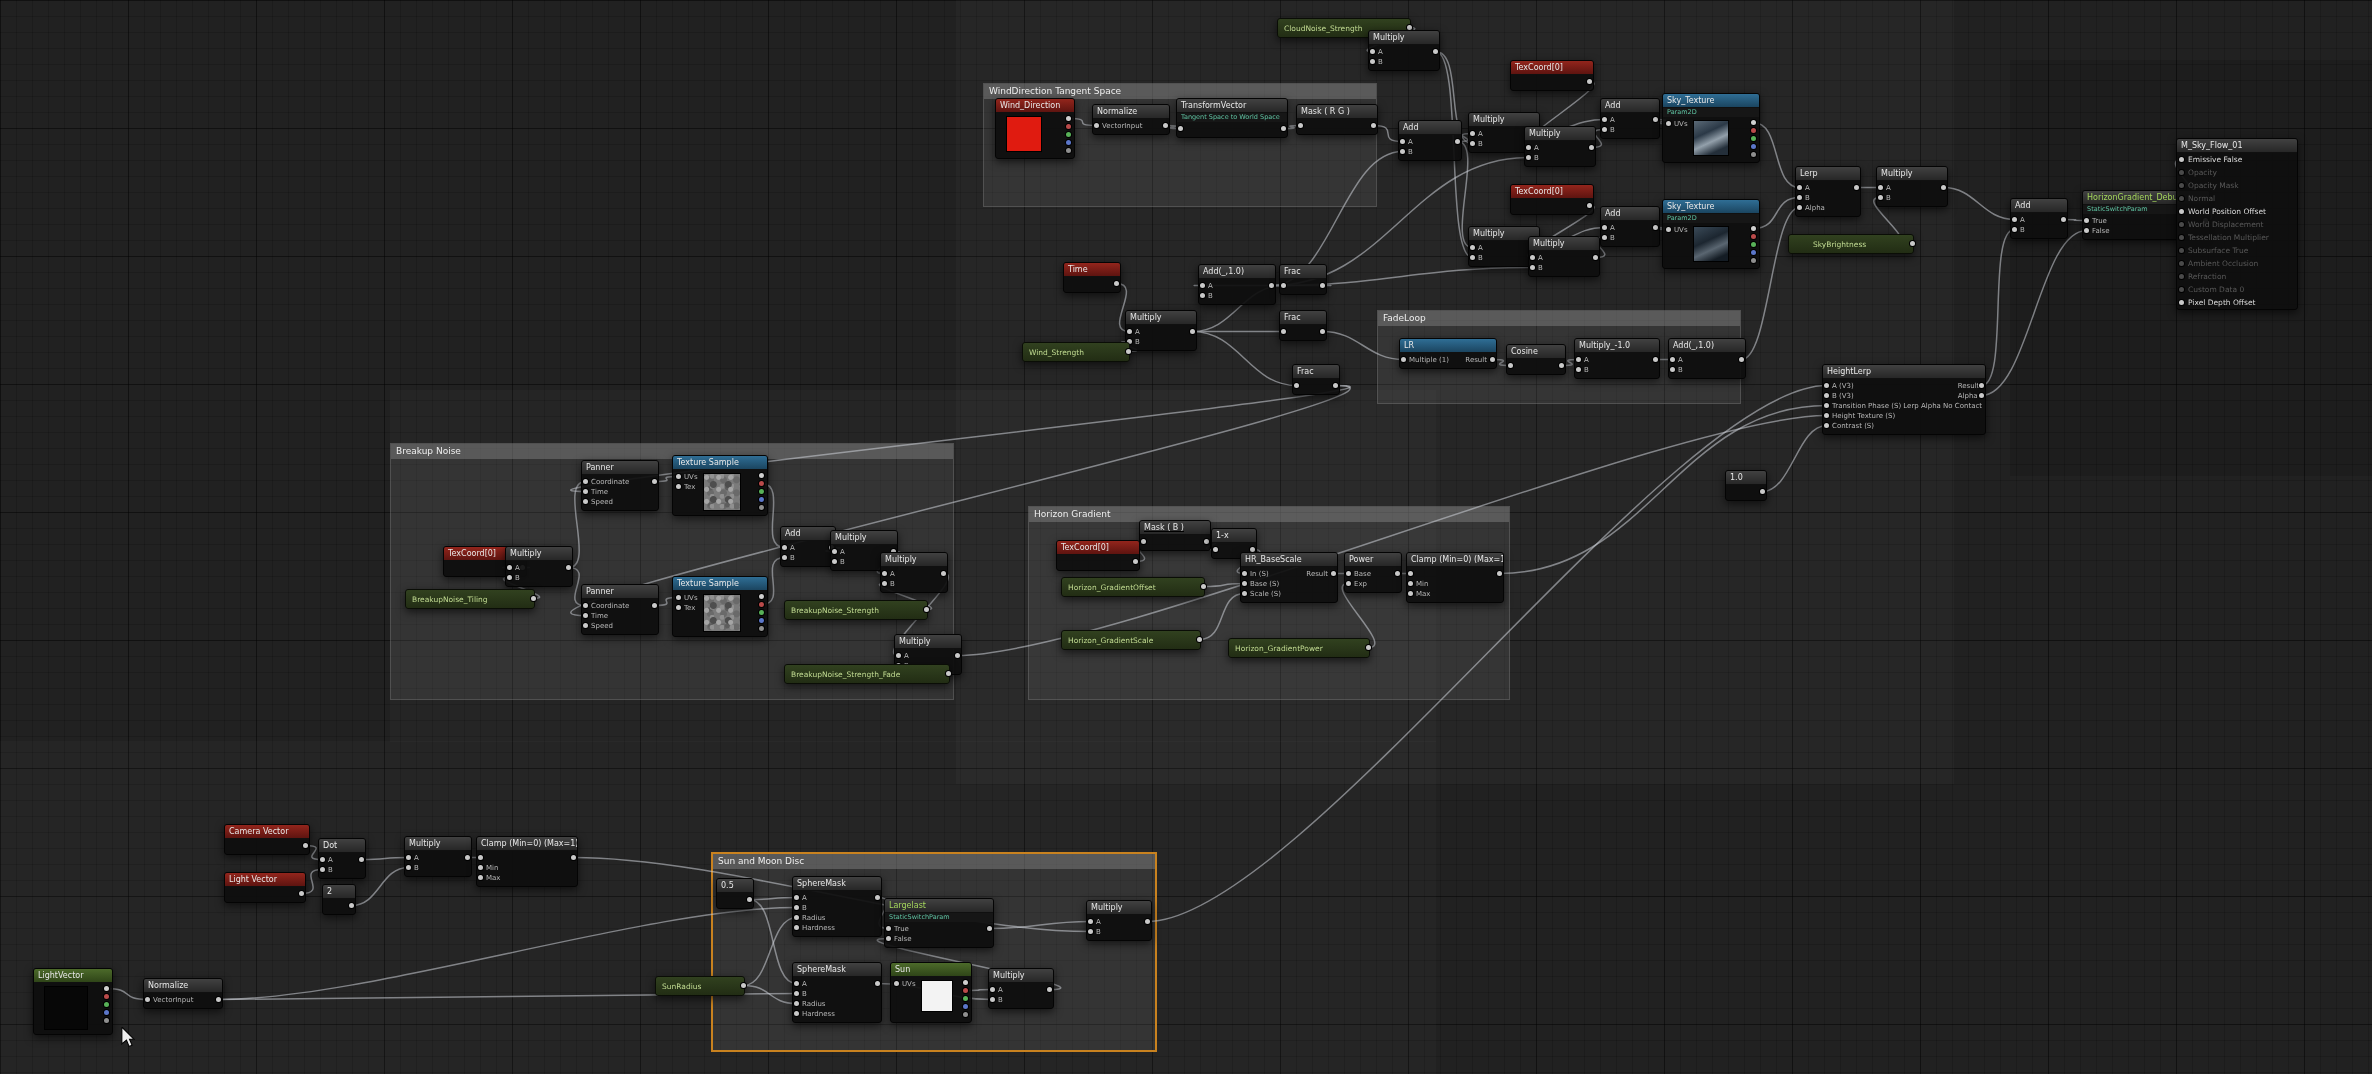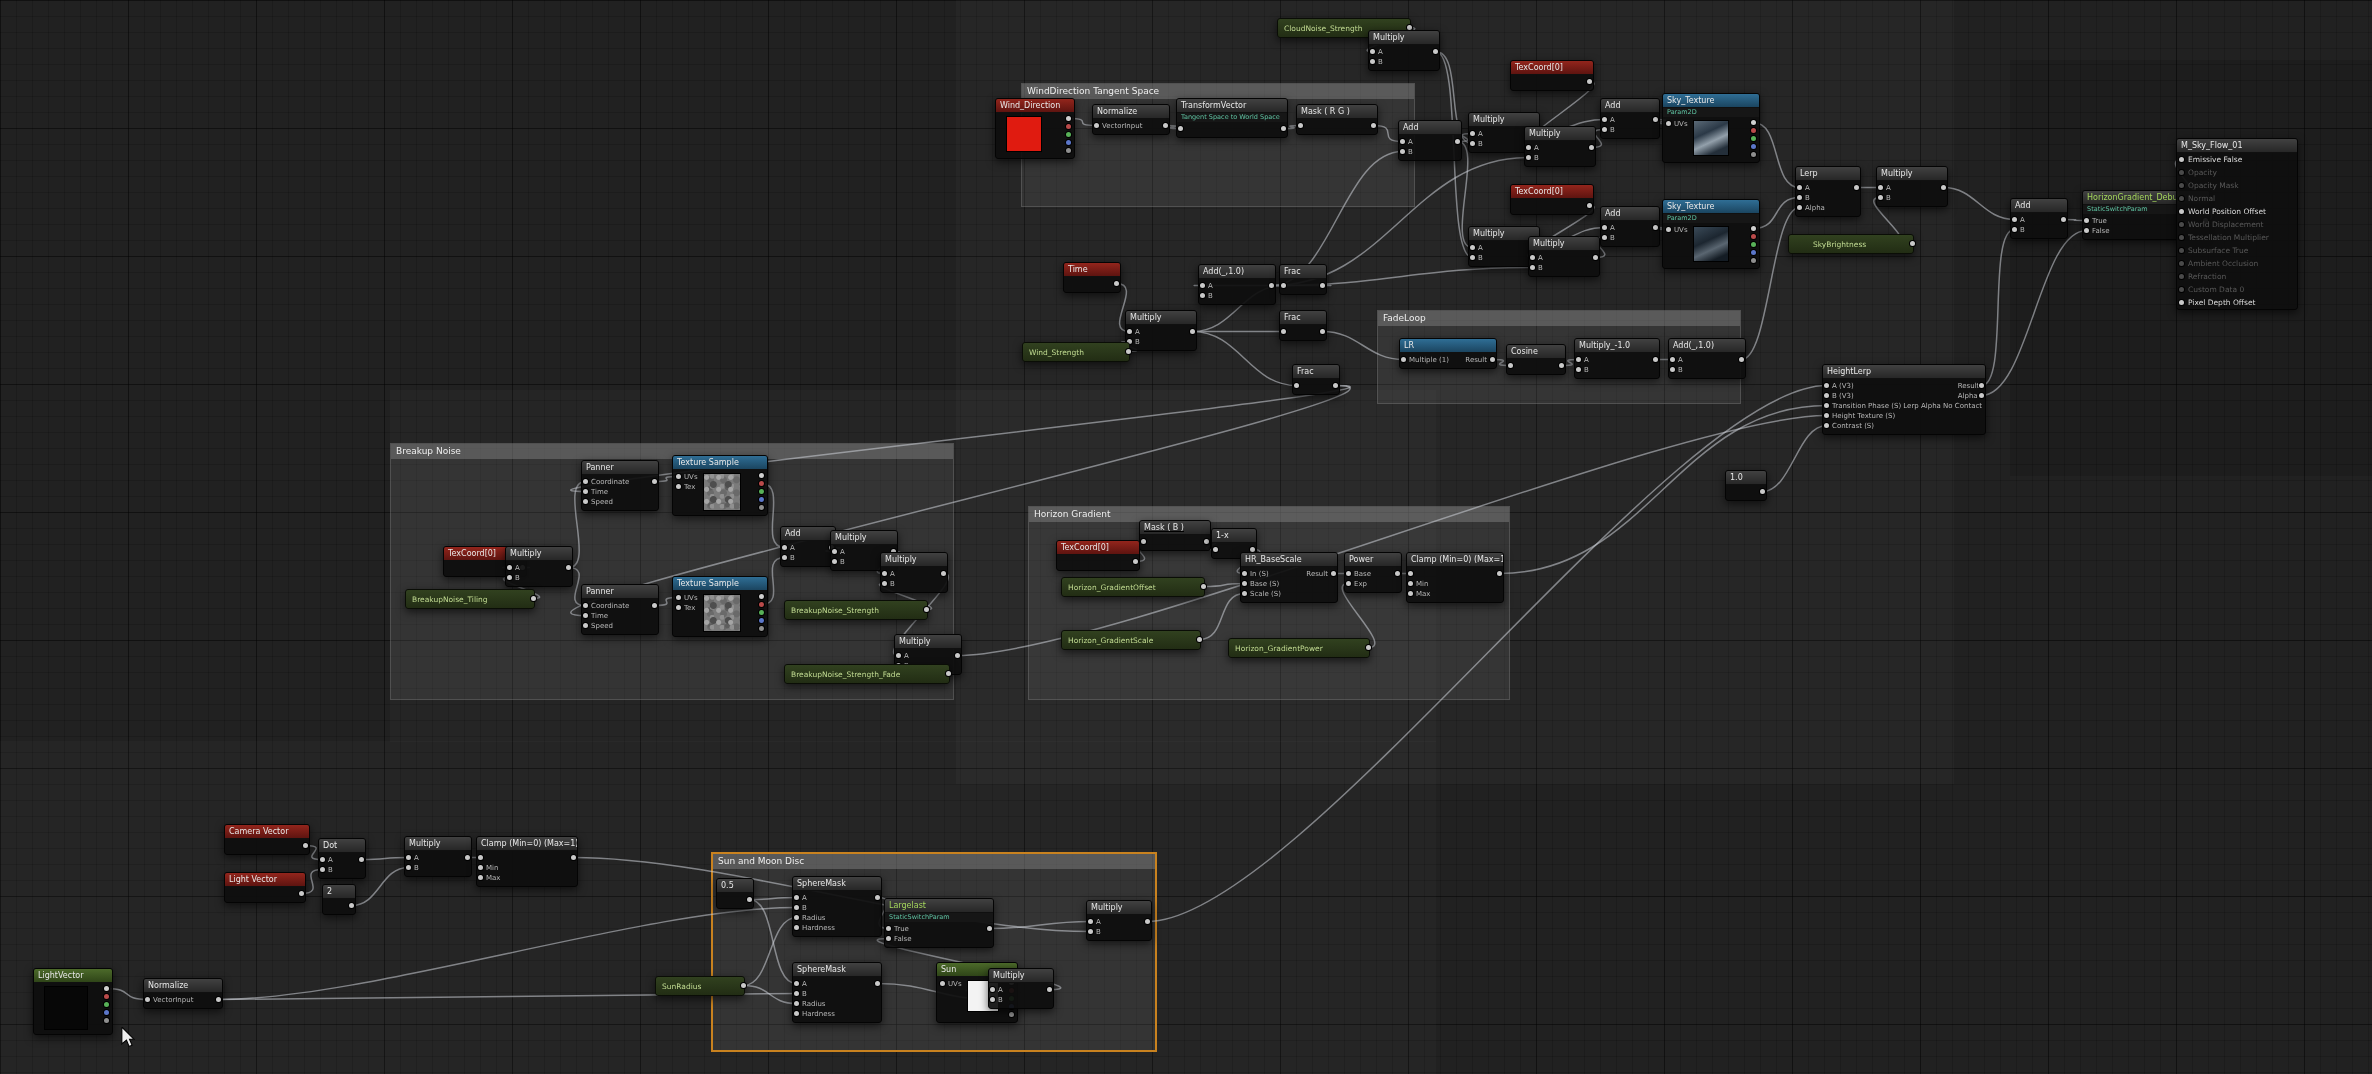--- a/index.html
+++ b/index.html
@@ -65,21 +65,21 @@
   #cursor{position:absolute;z-index:50;pointer-events:none;}
 </style>
 </head>
 <body>
 
 <div id="stage">
     <div class="region" style="left: 956px; top: 0px; width: 998px; height: 784px; background: rgba(255, 255, 255, 0.024);"></div>
     <div class="region" style="left: 2010px; top: 60px; width: 362px; height: 416px; background: rgba(0, 0, 0, 0.12);"></div>
     <div class="region" style="left: 390px; top: 390px; width: 1046px; height: 352px; background: rgba(255, 255, 255, 0.02);"></div>
     <div class="region" style="left: 0px; top: 741px; width: 1436px; height: 333px; background: rgba(255, 255, 255, 0.02);"></div>
-    <div class="comment" style="left: 983px; top: 83px; width: 392px; height: 122px; margin-left: 38px;">
+    <div class="comment" style="left: 983px; top: 83px; width: 392px; height: 122px;">
       <div class="chdr">WindDirection Tangent Space</div>
     </div>
     <div class="comment" style="left: 1377px; top: 310px; width: 362px; height: 92px;">
       <div class="chdr">FadeLoop</div>
     </div>
     <div class="comment" style="left: 390px; top: 443px; width: 562px; height: 255px;">
       <div class="chdr">Breakup Noise</div>
     </div>
     <div class="comment" style="left: 1028px; top: 506px; width: 480px; height: 192px;">
       <div class="chdr">Horizon Gradient</div>
@@ -973,21 +973,21 @@
           <div class="prow l"><span class="dot"></span><span>A</span></div>
           <div class="prow l"><span class="dot"></span><span>B</span></div>
           <div class="prow l"><span class="dot"></span><span>Radius</span></div>
           <div class="prow l"><span class="dot"></span><span>Hardness</span></div>
         </div>
         <div class="pcol">
           <div class="prow r"><span class="dot"></span><span></span></div>
         </div>
       </div>
     </div>
-    <div id="n-sun" class="node" style="left: 890px; top: 962px; width: 80px; margin-left: 46px;">
+    <div id="n-sun" class="node" style="left: 890px; top: 962px; width: 80px;">
       <div class="tbar hc-green">
         <span>Sun</span>
       </div>
       <div class="texbody">
         <div class="pcol">
           <div class="prow l"><span class="dot"></span><span>UVs</span></div>
         </div>
         <div class="thumb white"></div>
         <div class="pcol" style="margin-left: auto;">
           <div class="prow r sm"><span class="dot" style="background: rgb(207, 207, 207);"></span><span></span></div>

